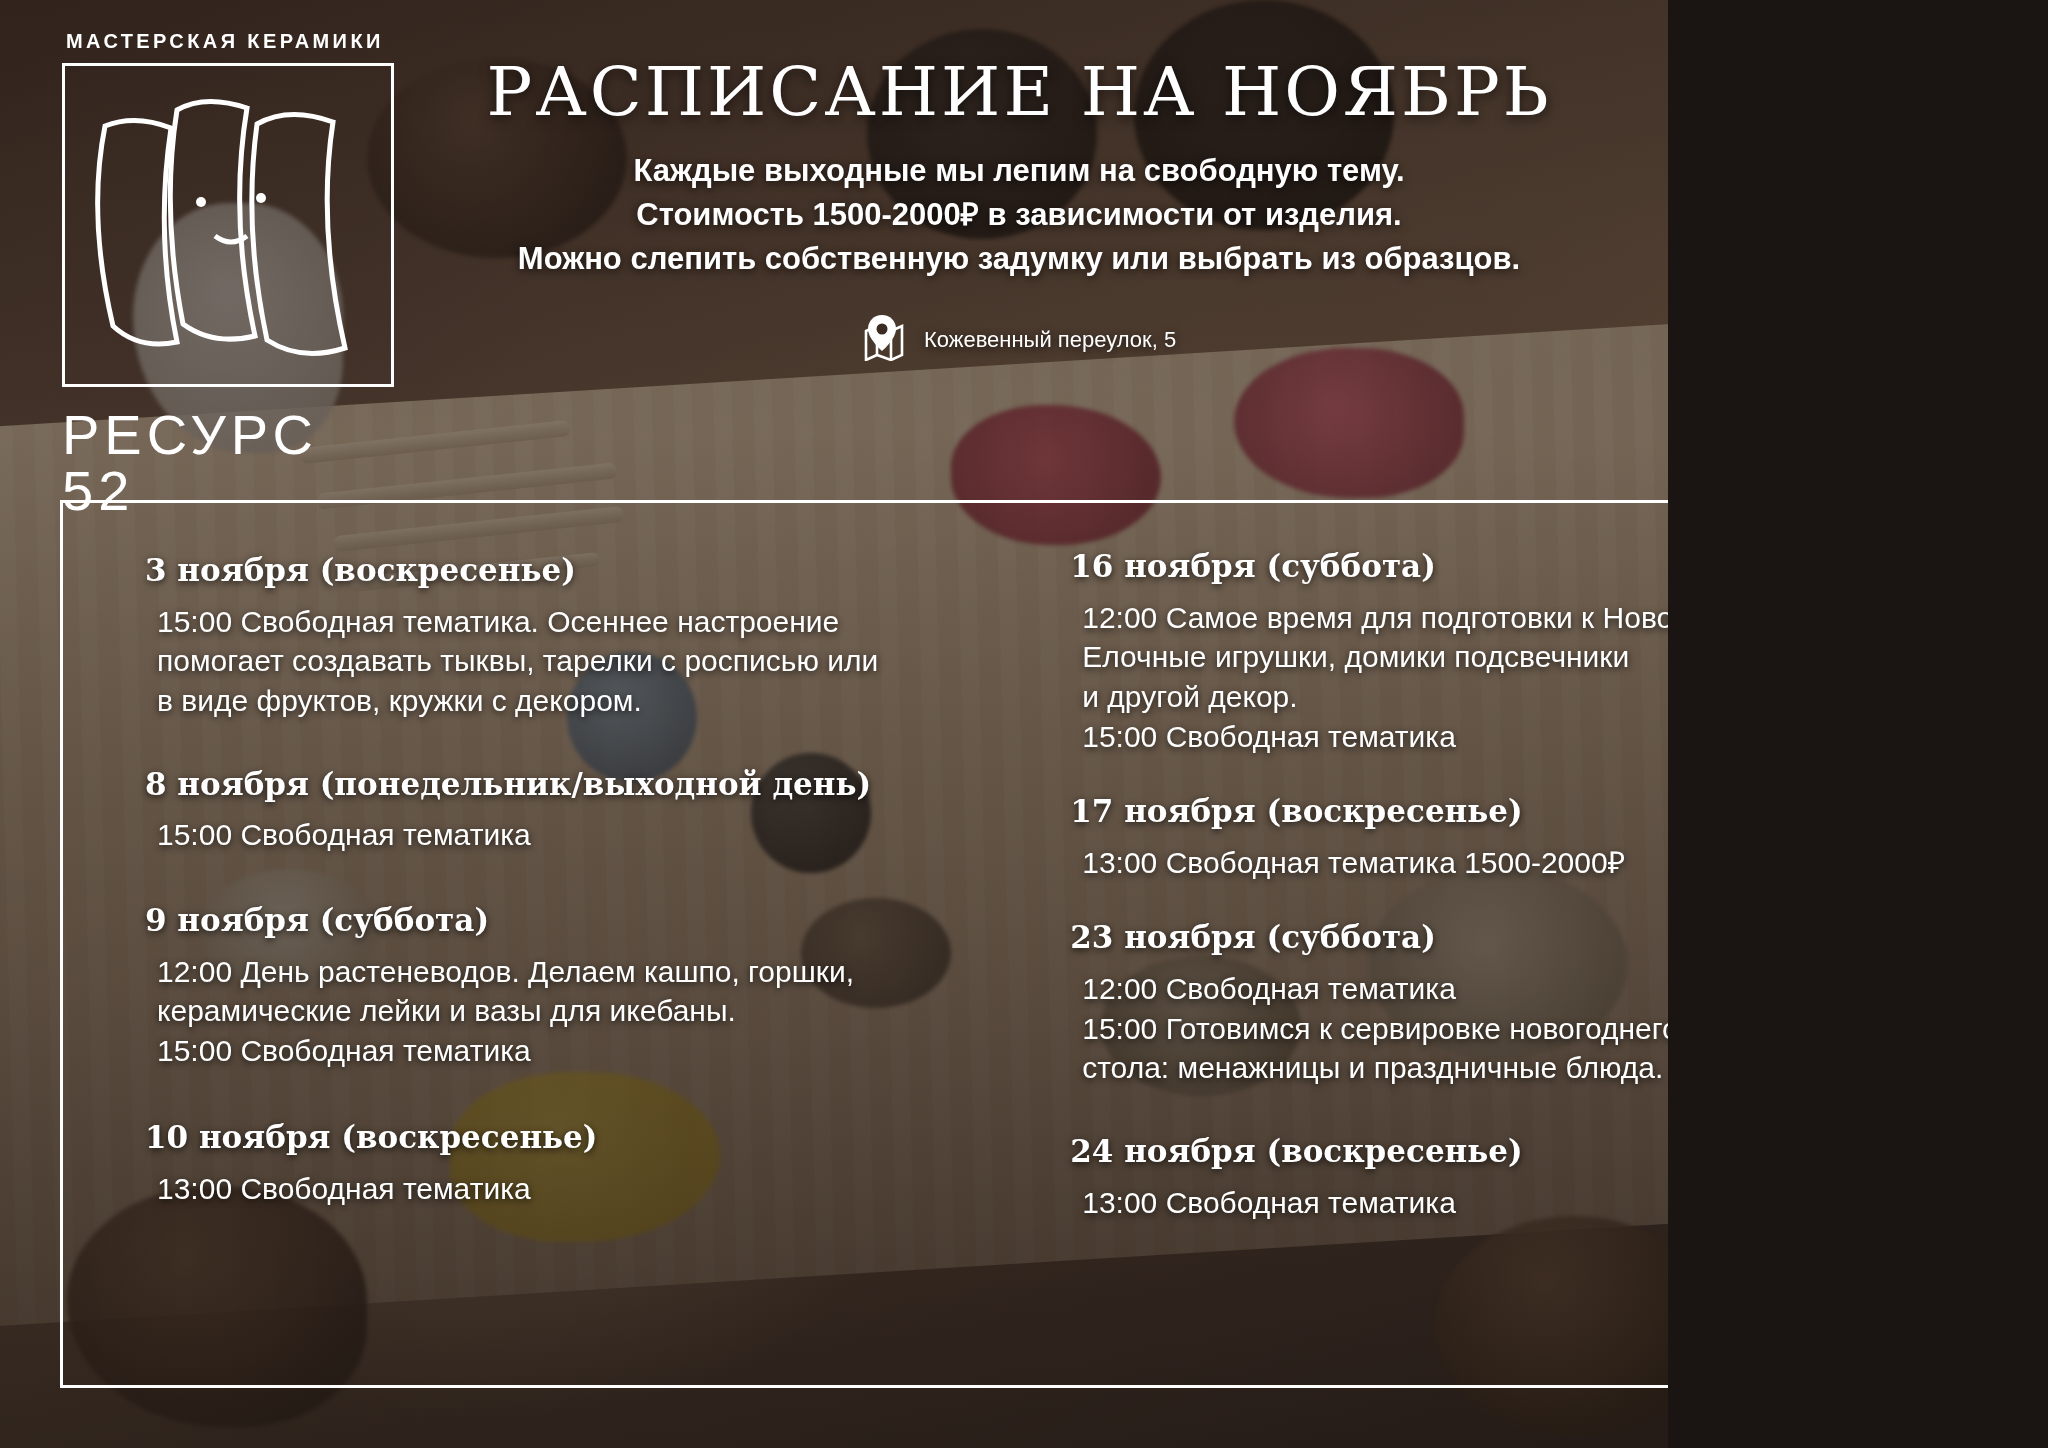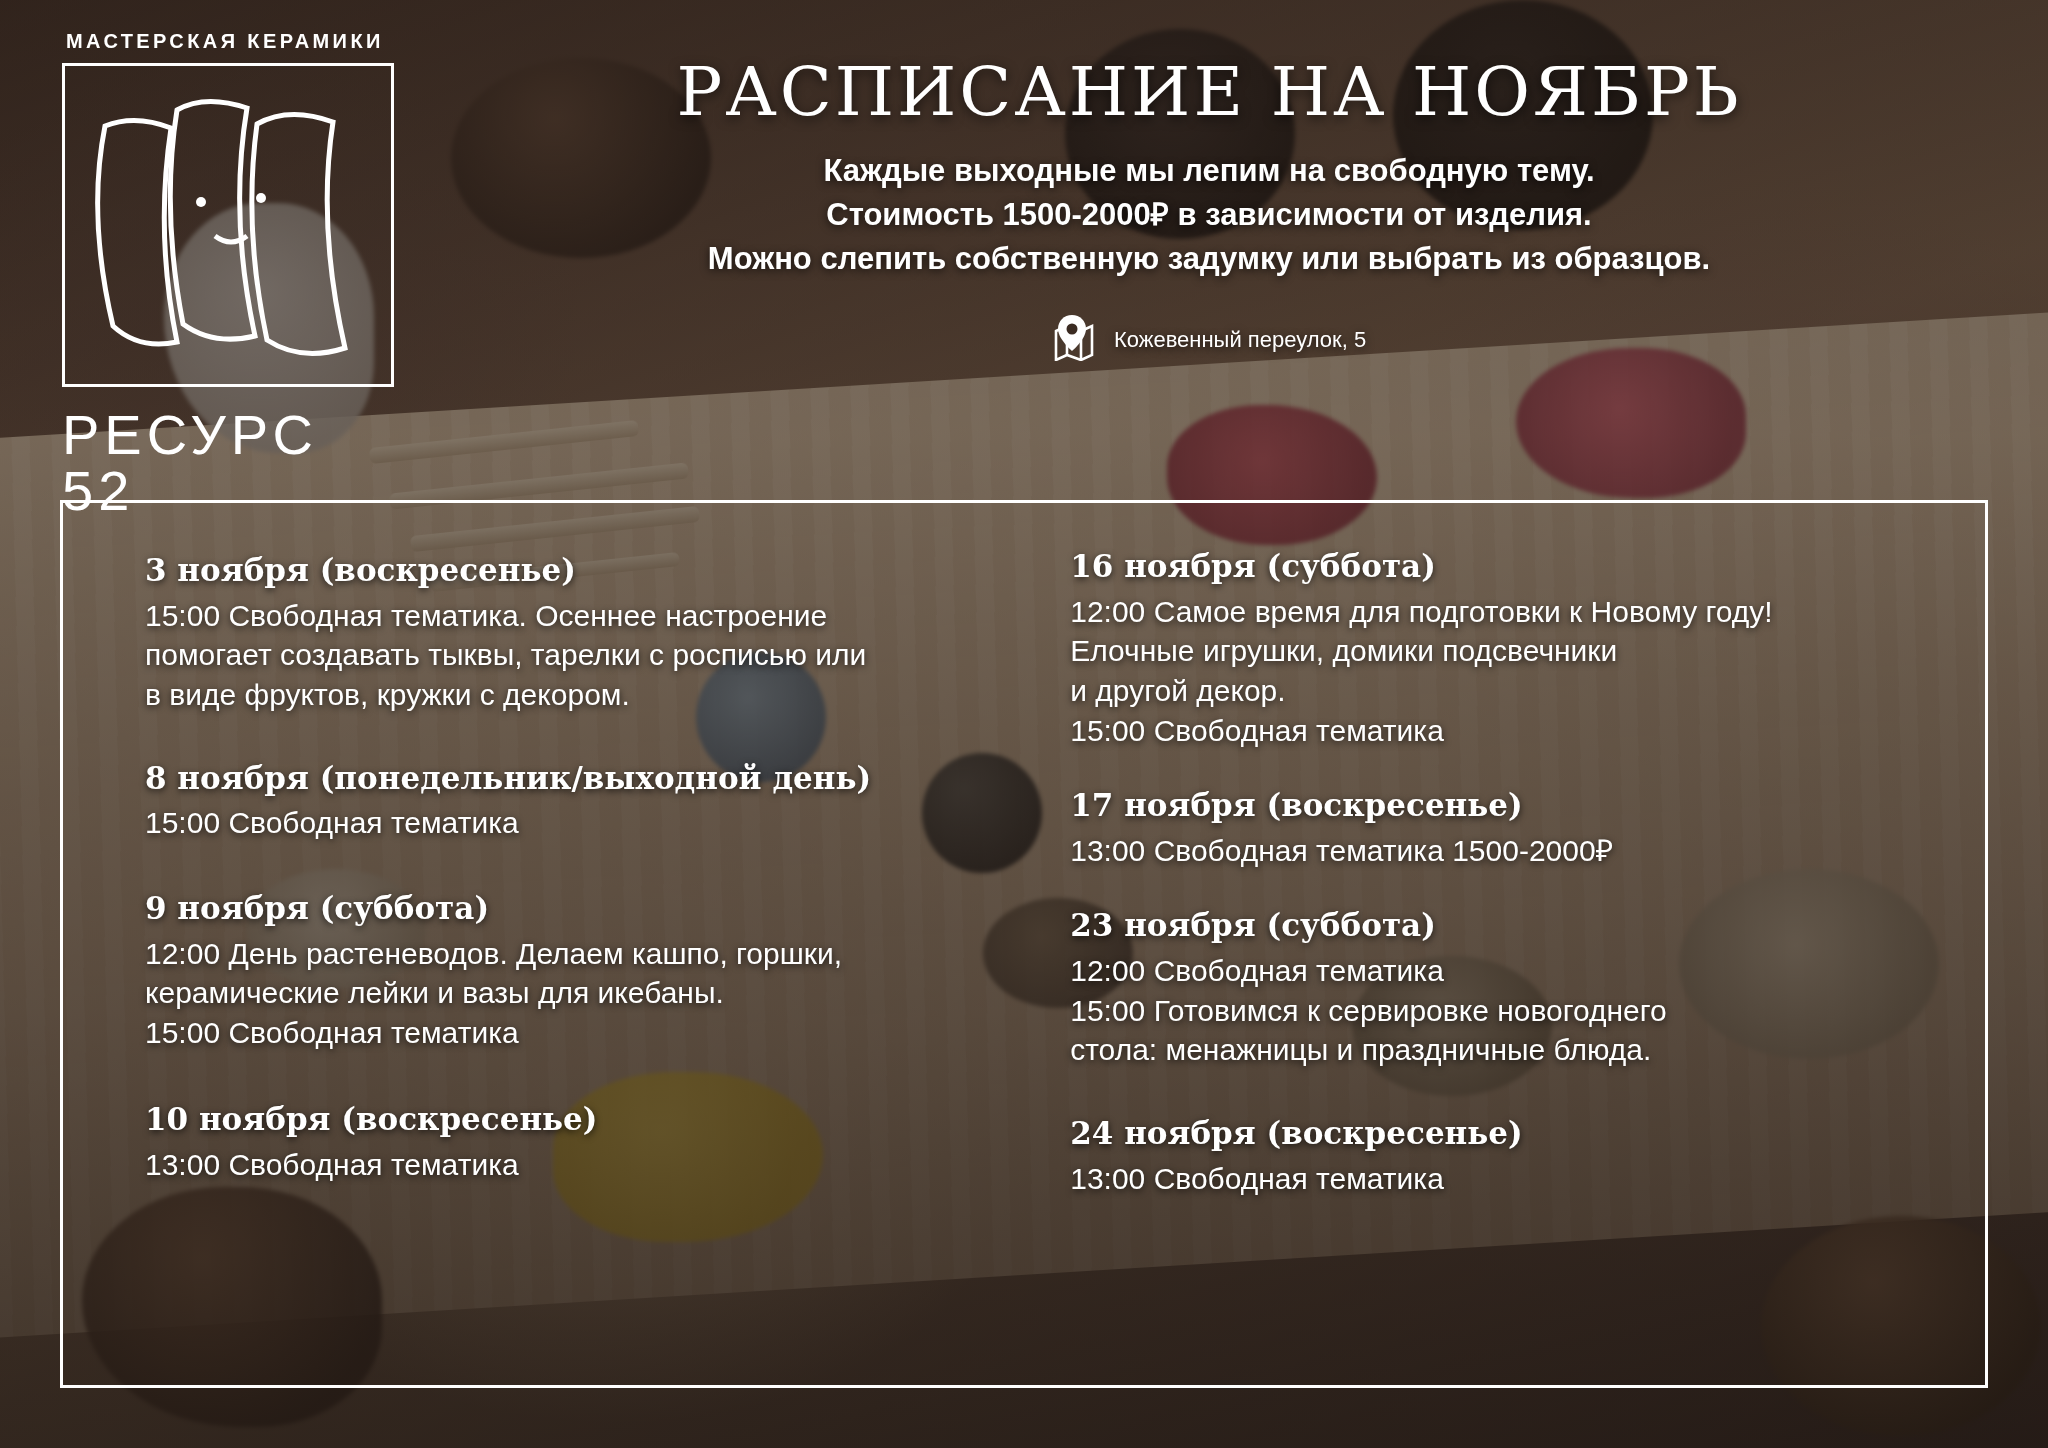--- a/index.html
+++ b/index.html
@@ -11,21 +11,21 @@
   body {
     width: 2048px;
     height: 1448px;
     overflow: hidden;
     font-family: "Liberation Sans", sans-serif;
     color: #ffffff;
   }
 
   .poster {
     position: relative;
-    width: 2048px;
+    width: 1668px;
     height: 1448px;
     overflow: hidden;
   }
 
   
   .photo-bg {
     position: absolute;
     inset: 0;
     background:
       radial-gradient(ellipse 600px 420px at 30% 78%, rgba(214,188,150,0.55), rgba(214,188,150,0) 70%),
@@ -199,21 +199,21 @@
     font-weight: 700;
     font-size: 31px;
     line-height: 1.25;
     margin: 0 0 6px 0;
     text-shadow: 0 2px 7px rgba(0,0,0,0.75);
   }
   .entry-body {
     font-size: 30px;
     font-weight: 400;
     line-height: 1.32;
-    margin: 0;
+    margin: 12px;
     text-shadow: 0 2px 7px rgba(0,0,0,0.75);
     white-space: pre-line;
   }
   .right-offset-1 { margin-top: -4px; }
   .right-offset-2 { margin-top: 36px; }
   .right-offset-3 { margin-top: 36px; }
   .right-offset-4 { margin-top: 44px; }
 </style>
 </head>
 <body>

